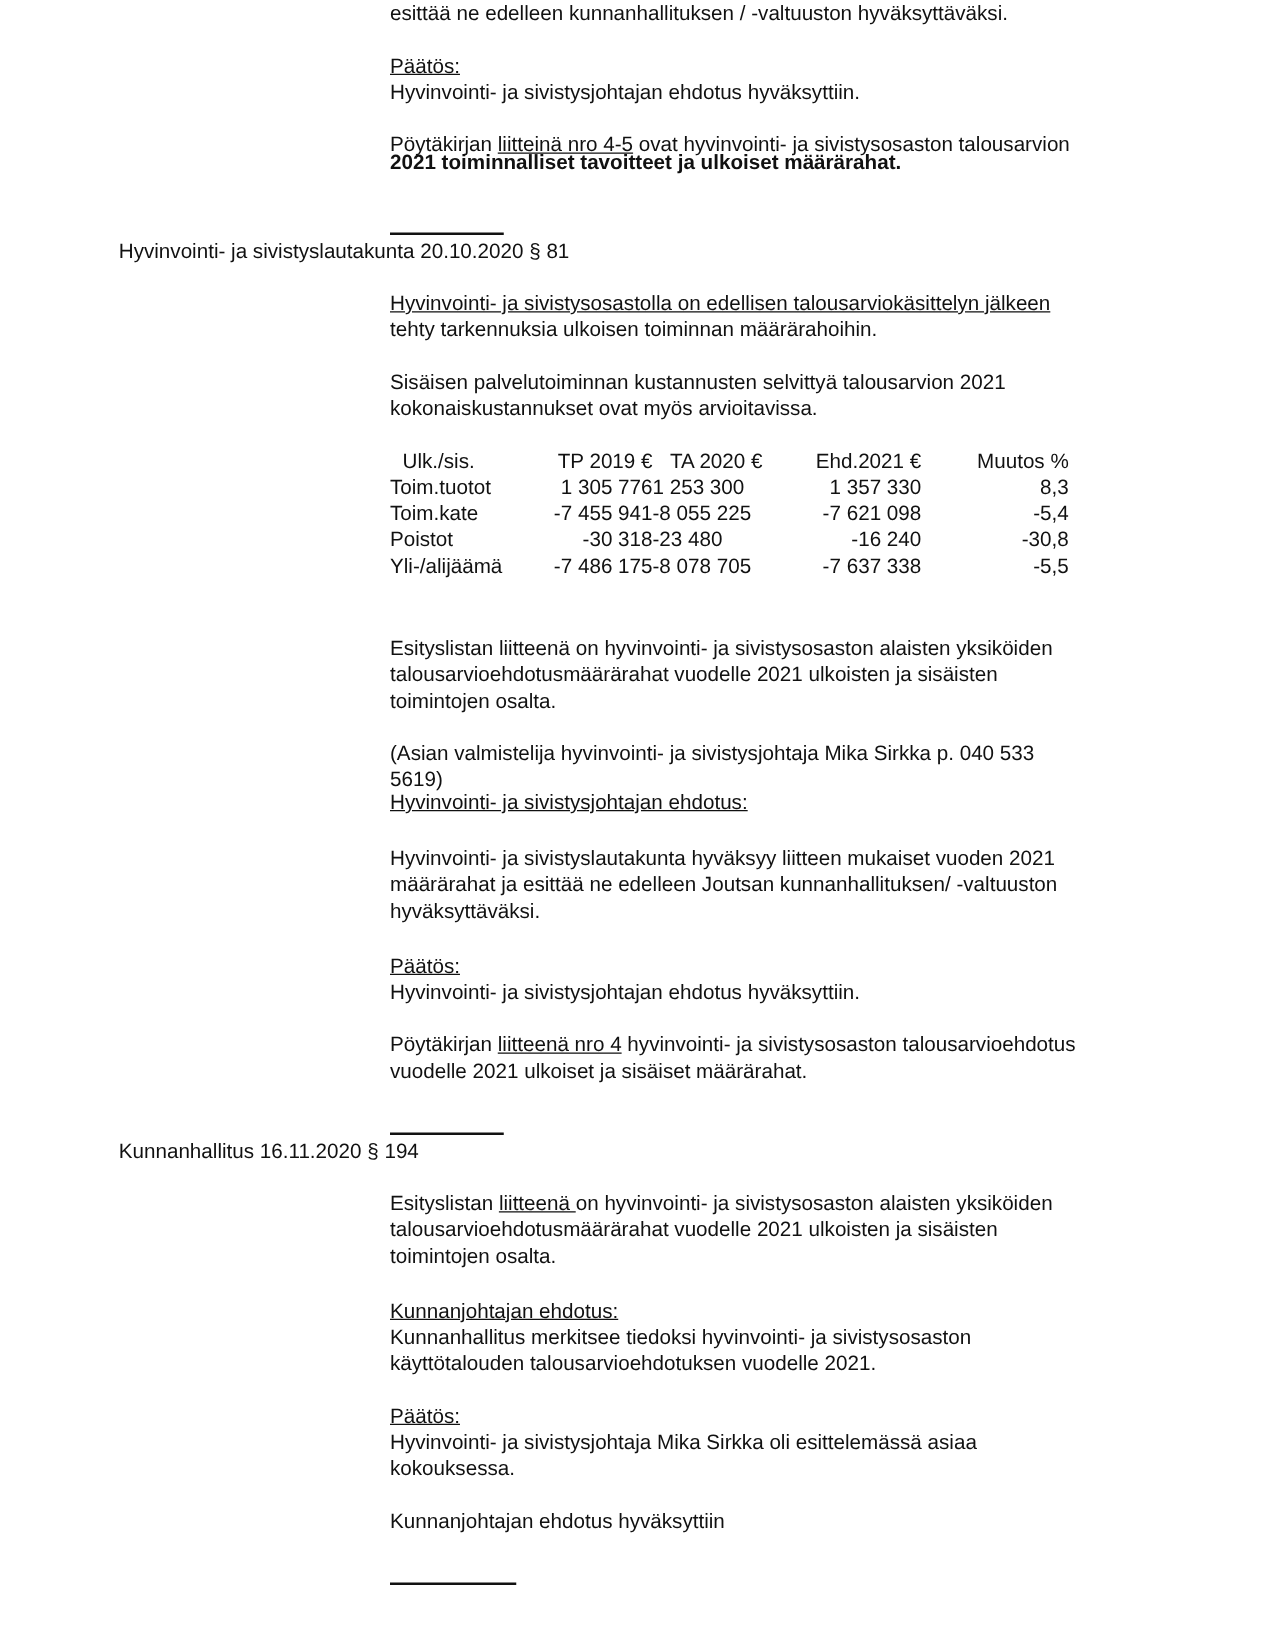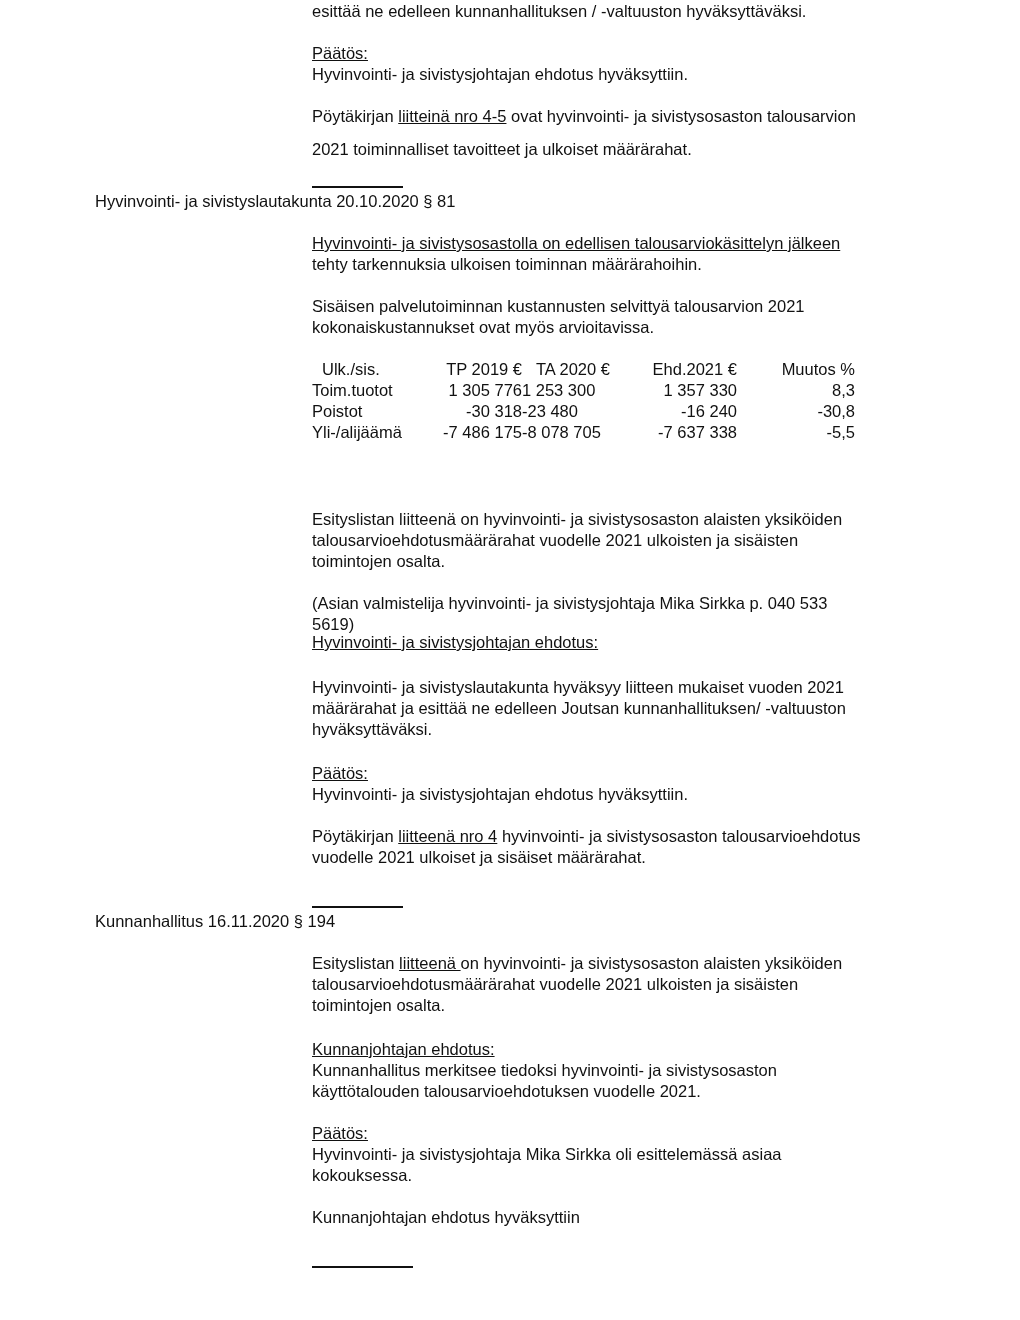--- a/index.html
+++ b/index.html
@@ -24,21 +24,21 @@
     th.c1 { text-align: right; }
     th.c4 { width: 118px; }
   </style>
 </head>
 <body>
 
 <div class="abs body-col" style="top:1px;">esittää ne edelleen kunnanhallituksen / -valtuuston hyväksyttäväksi.</div>
 <div class="abs body-col u" style="top:43px;">Päätös:</div>
 <div class="abs body-col" style="top:64px;">Hyvinvointi- ja sivistysjohtajan ehdotus hyväksyttiin.</div>
 <div class="abs body-col" style="top:106px;"><span>Pöytäkirjan </span><span class="u">liitteinä nro 4-5</span><span> ovat hyvinvointi- ja sivistysosaston talousarvion</span></div>
-<div class="abs body-col" style="top:139px;">2021 toiminnalliset tavoitteet ja ulkoiset määrärahat.</div>
+<div class="abs body-col" style="top:120px;font-weight:bold;">2021 toiminnalliset tavoitteet ja ulkoiset määrärahat.</div>
 
 <div class="rule" style="left:312px; top:186px; width:91px;"></div>
 
 <div class="abs heading" style="top:191px;">Hyvinvointi- ja sivistyslautakunta 20.10.2020 § 81</div>
 
 <div class="abs body-col" style="top:233px;text-decoration:underline;">Hyvinvointi- ja sivistysosastolla on edellisen talousarviokäsittelyn jälkeen</div>
 <div class="abs body-col" style="top:254px;">tehty tarkennuksia ulkoisen toiminnan määrärahoihin.</div>
 <div class="abs body-col" style="top:296px;">Sisäisen palvelutoiminnan kustannusten selvittyä talousarvion 2021</div>
 <div class="abs body-col" style="top:317px;">kokonaiskustannukset ovat myös arvioitavissa.</div>
 
@@ -52,20 +52,27 @@
       <th class="c4">Muutos %</th>
     </tr>
   </thead>
   <tbody>
     <tr>
       <td class="c0">Toim.tuotot</td>
       <td class="c1">1 305 776</td>
       <td class="c2">1 253 300</td>
       <td class="c3">1 357 330</td>
       <td class="c4">8,3</td>
+    </tr>
+    <tr>
+      <td class="c0">Toim.kate</td>
+      <td class="c1">-7 455 941</td>
+      <td class="c2">-8 055 225</td>
+      <td class="c3">-7 621 098</td>
+      <td class="c4">-5,4</td>
     </tr>
     <tr>
       <td class="c0">Poistot</td>
       <td class="c1">-30 318</td>
       <td class="c2">-23 480</td>
       <td class="c3">-16 240</td>
       <td class="c4">-30,8</td>
     </tr>
     <tr>
       <td class="c0">Yli-/alijäämä</td>

